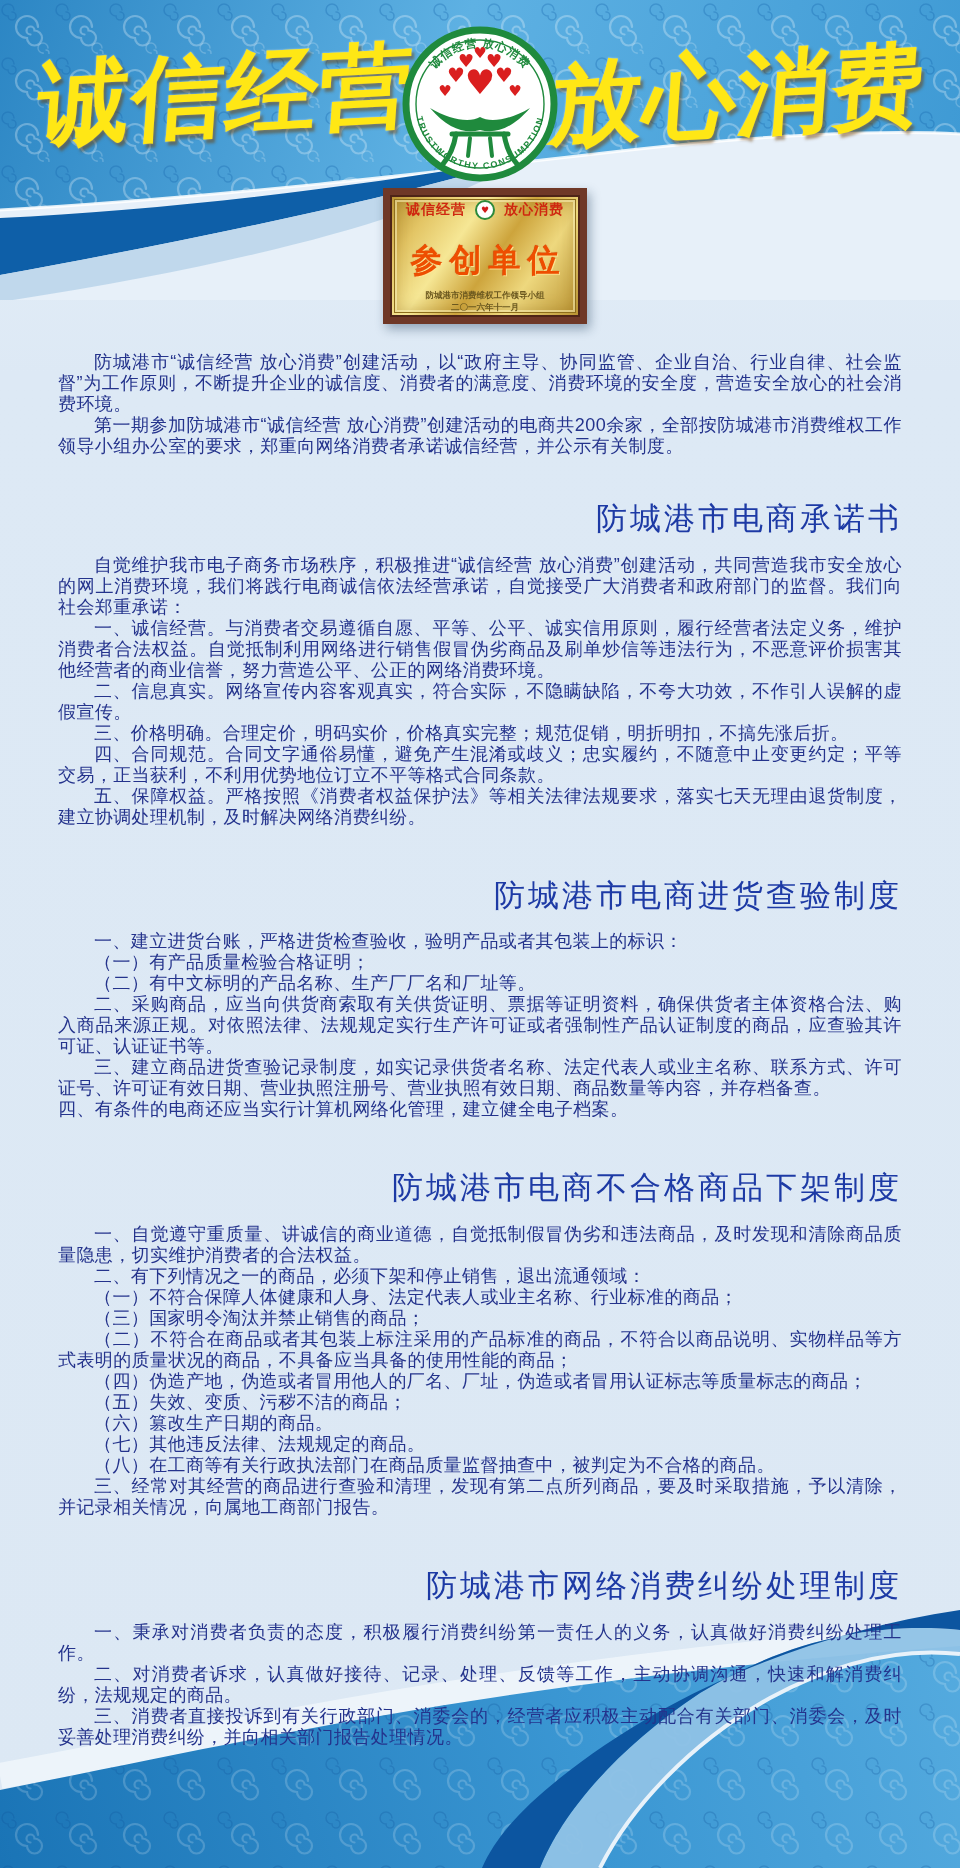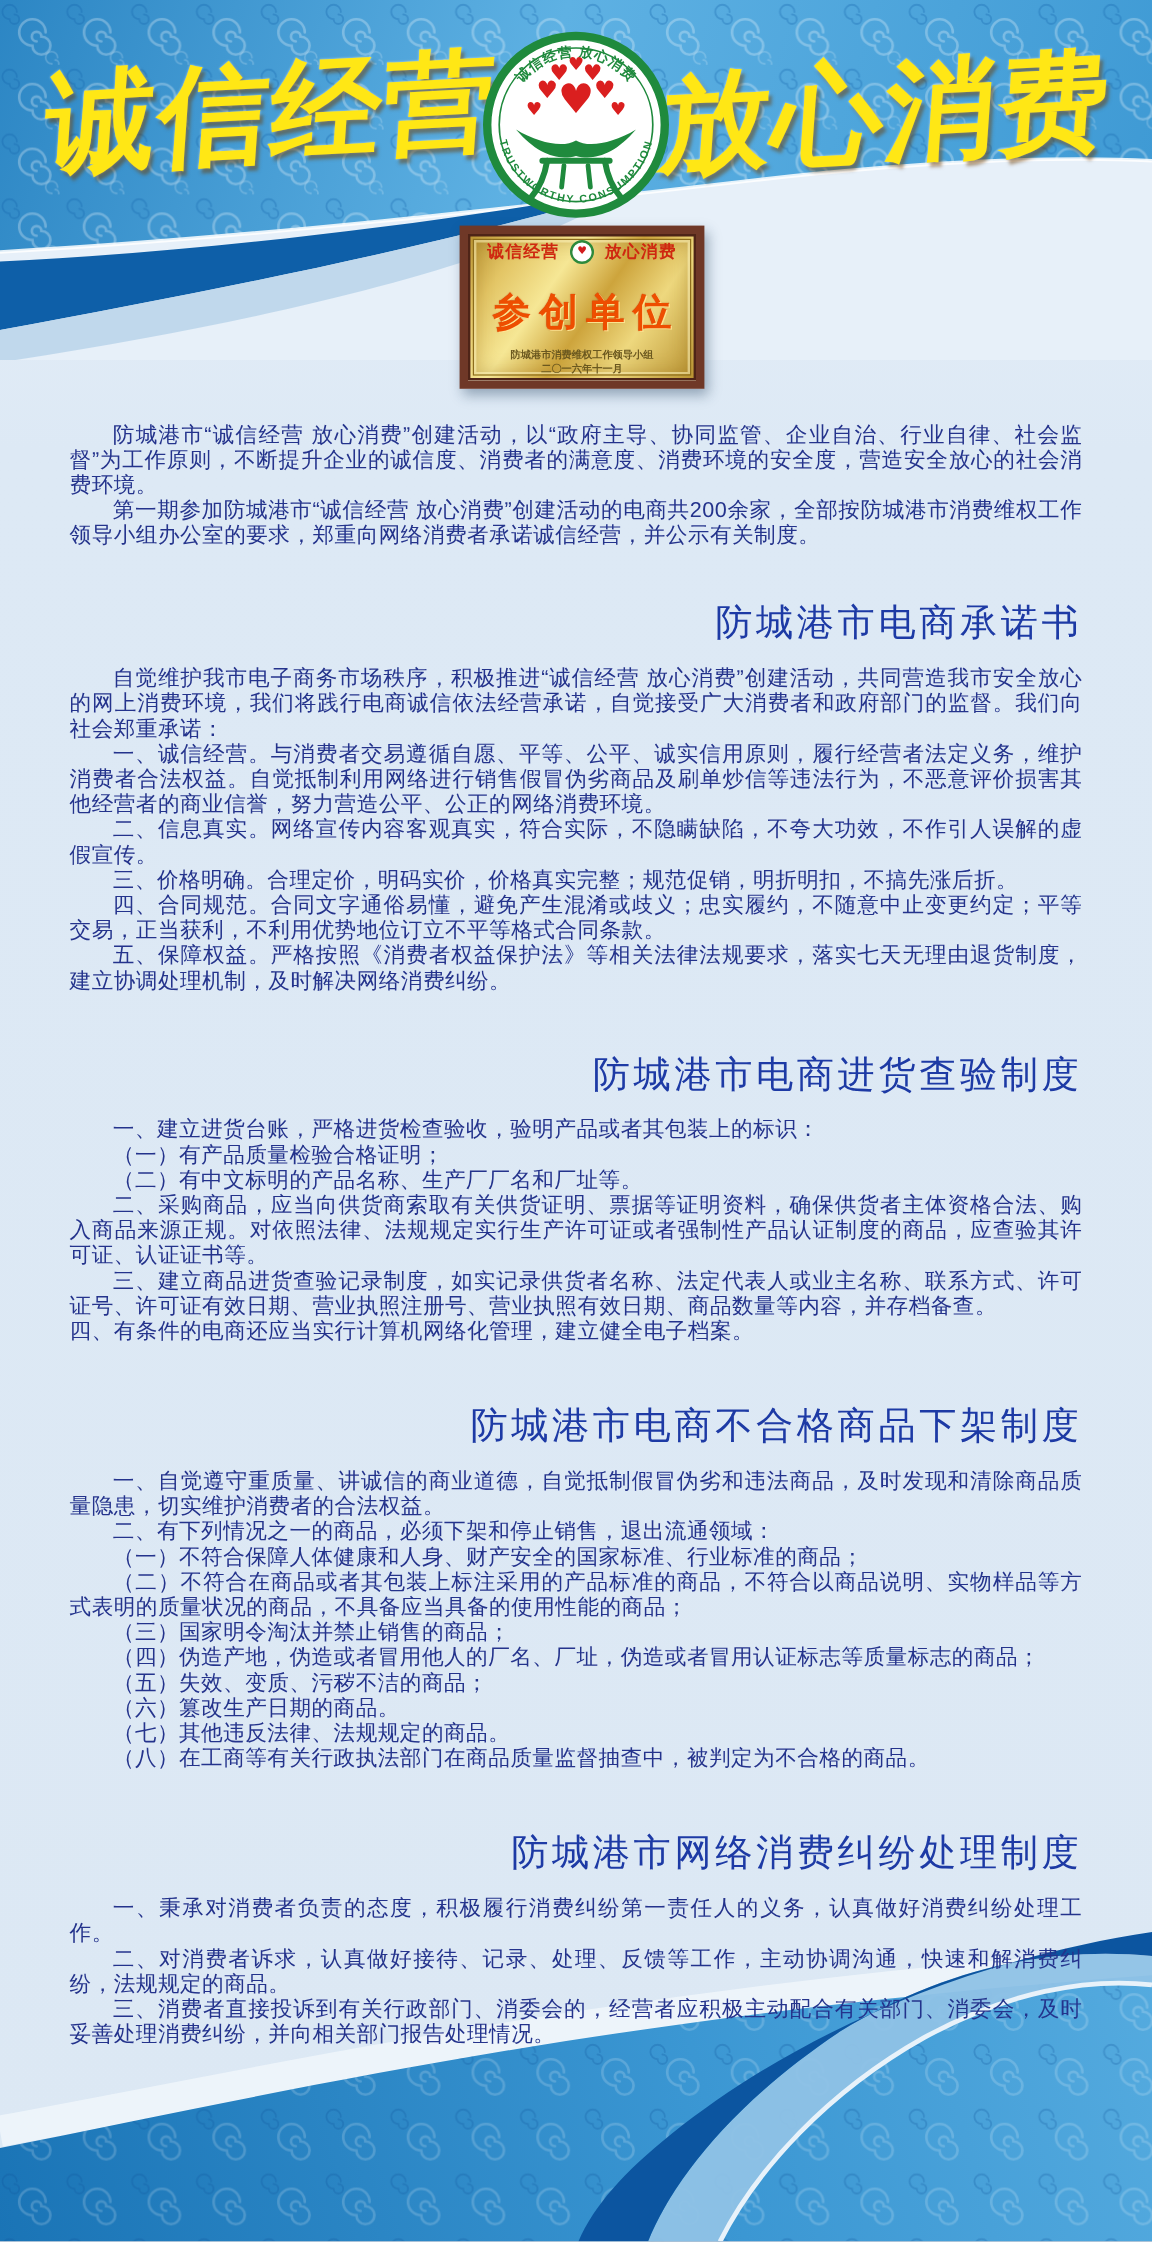--- a/index.html
+++ b/index.html
@@ -155,28 +155,29 @@
     <p>一、建立进货台账，严格进货检查验收，验明产品或者其包装上的标识：</p>
     <p>（一）有产品质量检验合格证明；</p>
     <p>（二）有中文标明的产品名称、生产厂厂名和厂址等。</p>
     <p>二、采购商品，应当向供货商索取有关供货证明、票据等证明资料，确保供货者主体资格合法、购入商品来源正规。对依照法律、法规规定实行生产许可证或者强制性产品认证制度的商品，应查验其许可证、认证证书等。</p>
     <p>三、建立商品进货查验记录制度，如实记录供货者名称、法定代表人或业主名称、联系方式、许可证号、许可证有效日期、营业执照注册号、营业执照有效日期、商品数量等内容，并存档备查。</p>
     <p class="noindent">四、有条件的电商还应当实行计算机网络化管理，建立健全电子档案。</p>
 
     <h2 class="section-title">防城港市电商不合格商品下架制度</h2>
     <p>一、自觉遵守重质量、讲诚信的商业道德，自觉抵制假冒伪劣和违法商品，及时发现和清除商品质量隐患，切实维护消费者的合法权益。</p>
     <p>二、有下列情况之一的商品，必须下架和停止销售，退出流通领域：</p>
-    <p>（一）不符合保障人体健康和人身、财产安全的国家标准、行业标准的商品；</p>
+    <p>（一）不符合保障人体健康和人身、法定代表人或业主名称、行业标准的商品；</p>
+    <p>（三）国家明令淘汰并禁止销售的商品；</p>
     <p>（二）不符合在商品或者其包装上标注采用的产品标准的商品，不符合以商品说明、实物样品等方式表明的质量状况的商品，不具备应当具备的使用性能的商品；</p>
-    <p>（三）国家明令淘汰并禁止销售的商品；</p>
     <p>（四）伪造产地，伪造或者冒用他人的厂名、厂址，伪造或者冒用认证标志等质量标志的商品；</p>
     <p>（五）失效、变质、污秽不洁的商品；</p>
     <p>（六）篡改生产日期的商品。</p>
     <p>（七）其他违反法律、法规规定的商品。</p>
     <p>（八）在工商等有关行政执法部门在商品质量监督抽查中，被判定为不合格的商品。</p>
+    <p>三、经常对其经营的商品进行查验和清理，发现有第二点所列商品，要及时采取措施，予以清除，并记录相关情况，向属地工商部门报告。</p>
 
     <h2 class="section-title">防城港市网络消费纠纷处理制度</h2>
     <p>一、秉承对消费者负责的态度，积极履行消费纠纷第一责任人的义务，认真做好消费纠纷处理工作。</p>
     <p>二、对消费者诉求，认真做好接待、记录、处理、反馈等工作，主动协调沟通，快速和解消费纠纷，法规规定的商品。</p>
     <p>三、消费者直接投诉到有关行政部门、消委会的，经营者应积极主动配合有关部门、消委会，及时妥善处理消费纠纷，并向相关部门报告处理情况。</p>
   </div>
 
   <svg class="wave-svg" width="960" height="330" xmlns="http://www.w3.org/2000/svg">
     <defs>
       <linearGradient id="g2" x1="0" y1="330" x2="960" y2="60" gradientUnits="userSpaceOnUse">

